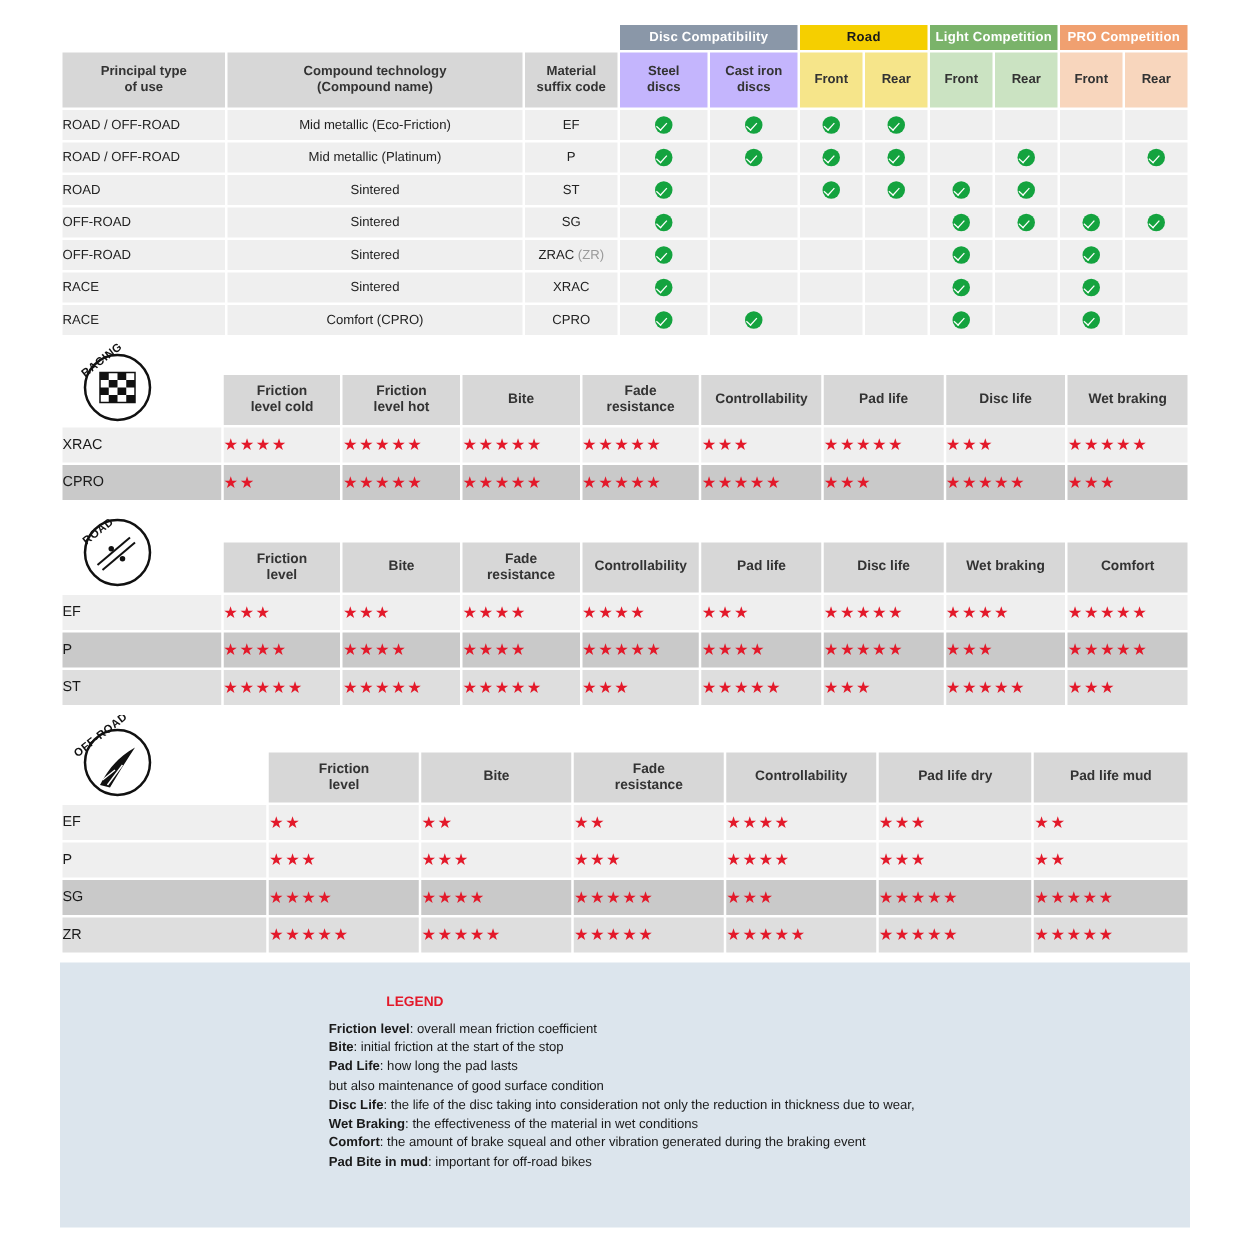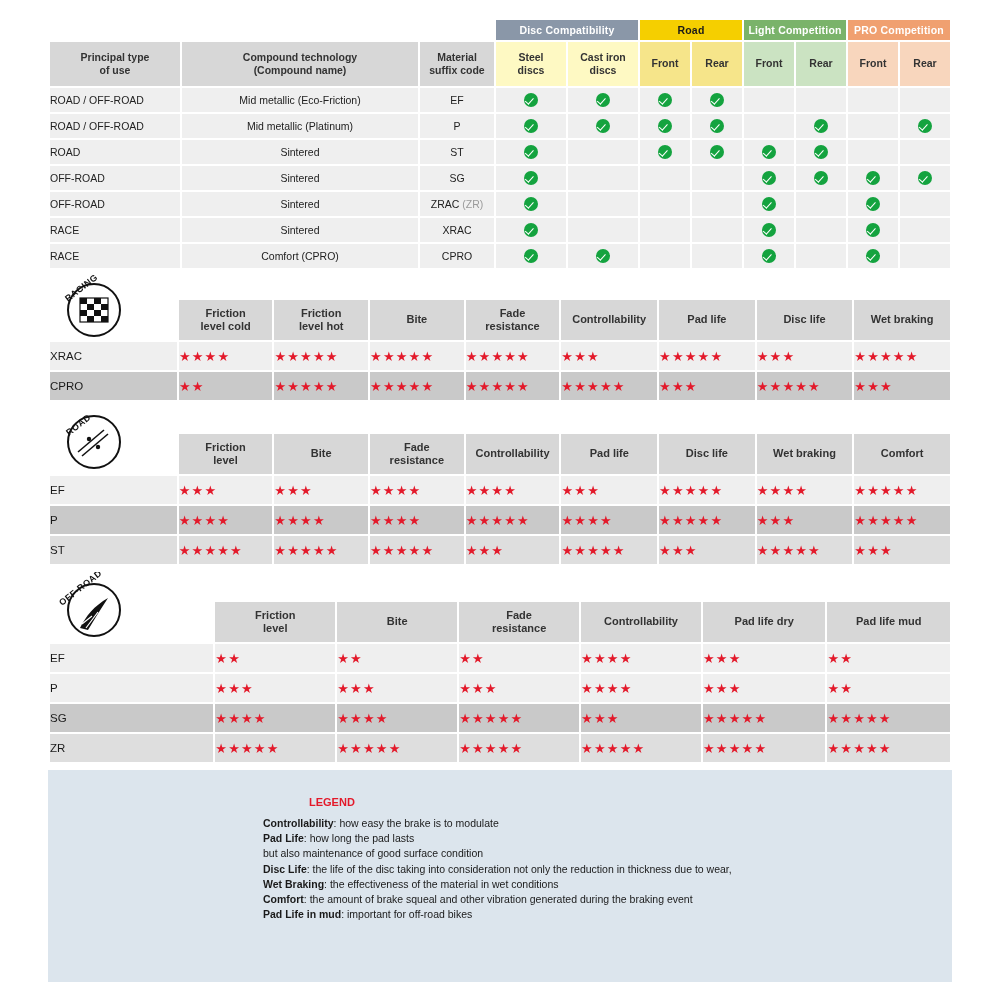--- a/index.html
+++ b/index.html
@@ -24,21 +24,21 @@
   .grp-disc { background: #8a97a8; }
   .grp-road { background: #f5cf00; color: #1a1a1a; }
   .grp-light { background: #7ab36a; }
   .grp-pro { background: #f0a070; }
 
   .col-hdr {
     height: 44px; font-size: 10.5px; font-weight: bold; text-align: center;
     vertical-align: middle; line-height: 1.25; color: #333;
   }
   .hdr-grey { background: #d7d7d7; }
-  .hdr-disc { background: #fef9c3; }
+  .hdr-disc { background: #c4b5fd; }
   .hdr-road { background: #f6e58a; }
   .hdr-light { background: #cbe3c2; }
   .hdr-pro { background: #f8d6bd; }
 
   .cell {
     height: 24px; font-size: 10.5px; text-align: center; vertical-align: middle;
     background: #efefef; color: #222;
   }
   .cell-left { text-align: left; padding-left: 10px; }
   .zr-note { color: #9a9a9a; }
@@ -430,24 +430,25 @@
             <td class="rate-cell"><span class="stars">★★★★★</span></td>
           </tr>
         </tbody>
     </table>
   </div>
 
   <div class="legend">
     <div class="legend-inner">
       <div class="legend-title">LEGEND</div>
       <div id="legend-lines">
-          <div class="legend-line"><b>Controllability</b>: how easy the brake is to modulate</div>
+          <div class="legend-line"><b>Friction level</b>: overall mean friction coefficient</div>
+          <div class="legend-line"><b>Bite</b>: initial friction at the start of the stop</div>
           <div class="legend-line"><b>Pad Life</b>: how long the pad lasts</div>
           <div class="legend-line">but also maintenance of good surface condition</div>
           <div class="legend-line"><b>Disc Life</b>: the life of the disc taking into consideration not only the reduction in thickness due to wear,</div>
           <div class="legend-line"><b>Wet Braking</b>: the effectiveness of the material in wet conditions</div>
           <div class="legend-line"><b>Comfort</b>: the amount of brake squeal and other vibration generated during the braking event</div>
-          <div class="legend-line"><b>Pad Life in mud</b>: important for off-road bikes</div>
+          <div class="legend-line"><b>Pad Bite in mud</b>: important for off-road bikes</div>
         </div>
     </div>
   </div>
 
 </div>
 
 </body></html>

